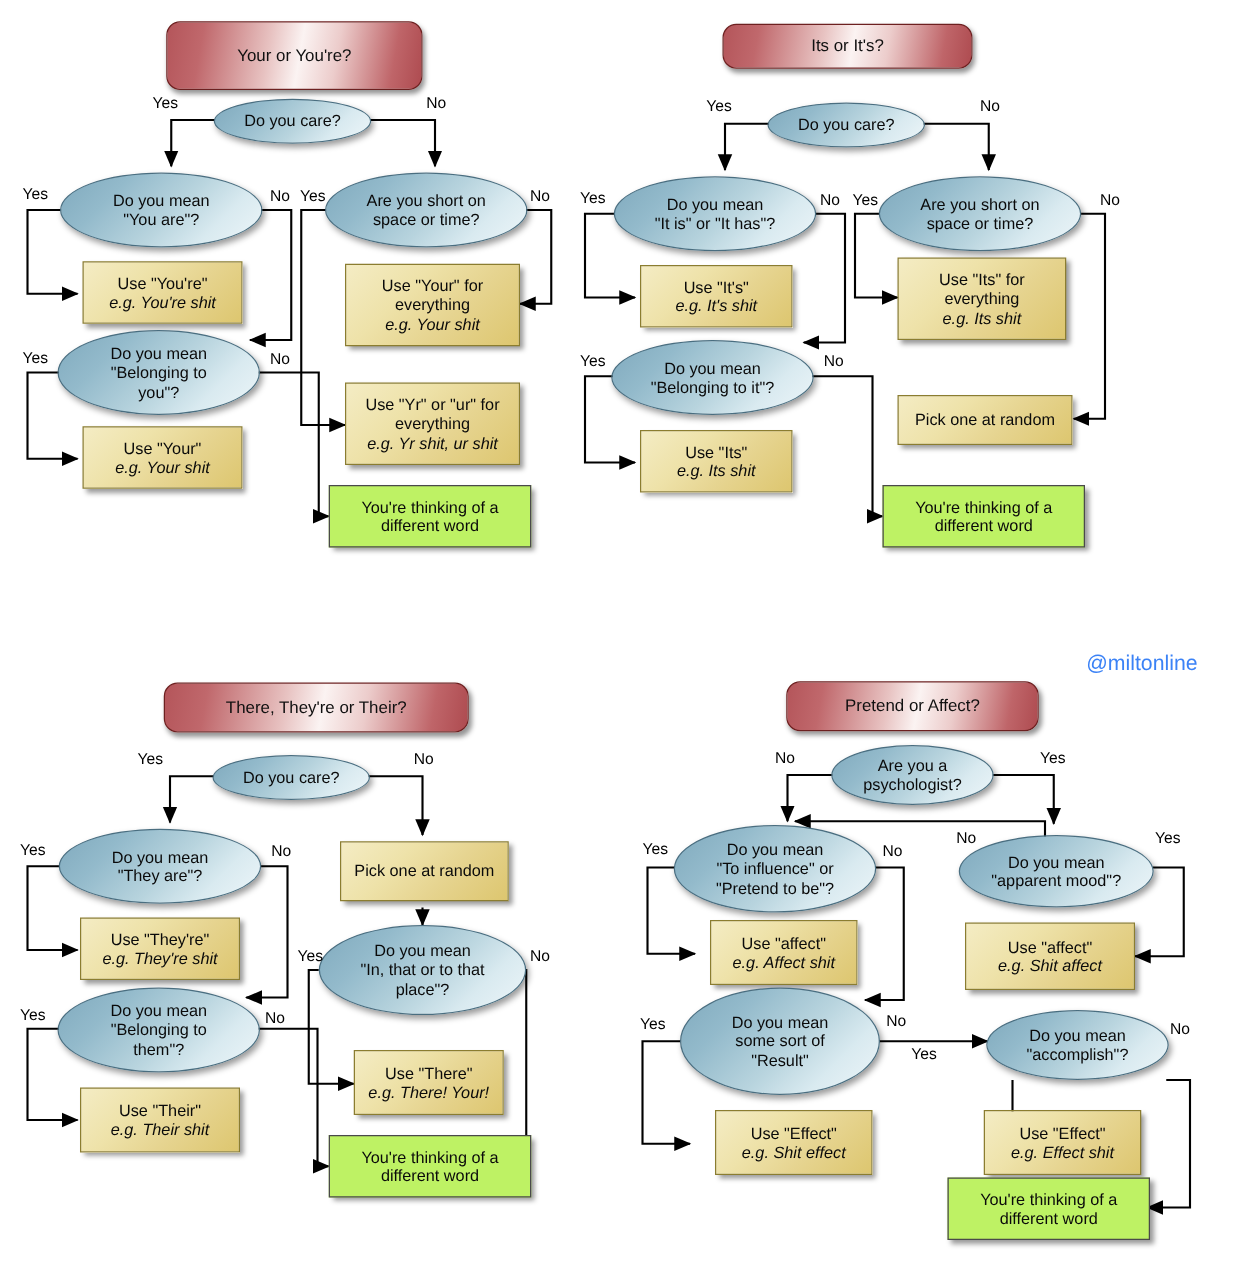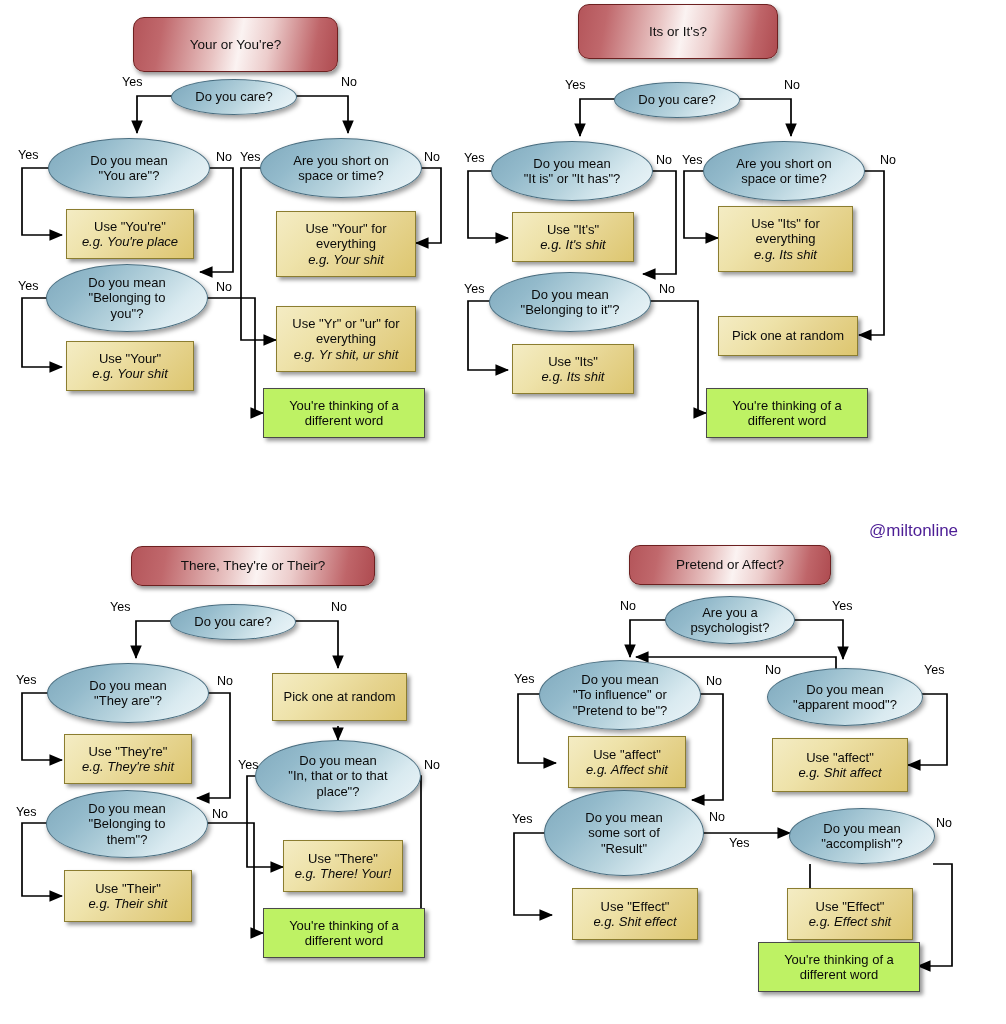--- a/index.html
+++ b/index.html
@@ -32,21 +32,21 @@
 
   .node .txt{padding:0 5px;width:100%;}
   .node .ex{font-style:italic;}
 
   
   .elabel{position:absolute;font-size:12.5px;color:#000;white-space:nowrap;}
 
   
   .testline{position:absolute;font-size:15.5px;color:#000;white-space:nowrap;}
   .testline b{font-weight:bold;}
-  .handle{position:absolute;font-size:17px;color:#4c1d95;white-space:nowrap;}
+  .handle{position:absolute;font-size:17px;color:#3b82f6;white-space:nowrap;}
 </style>
 </head>
 <body>
 
 <div id="stage">
 
   <svg class="wires" viewBox="0 0 1006 1024">
     <defs>
       <marker id="ah" markerWidth="9" markerHeight="9" refX="7.4" refY="4" orient="auto">
         <path d="M0,0.6 L8,4 L0,7.4 z" fill="#000"></path>
@@ -107,21 +107,21 @@
     <span class="txt"><span>Do you mean<br>"You are"?</span></span>
   </div>
 
   <div class="node ellipse" style="left:260px;top:138px;width:162px;height:60px;">
     <span class="txt"><span>Are you short on<br>space or time?</span></span>
   </div>
 
   <div class="node ybox" style="left:66px;top:209px;width:128px;height:50px;">
     <span class="txt">
       <span>Use "You're"</span><br>
-      <span class="ex">e.g. You're place</span>
+      <span class="ex">e.g. You're shit</span>
     </span>
   </div>
 
   <div class="node ybox" style="left:276px;top:211px;width:140px;height:66px;">
     <span class="txt">
       <span>Use "Your" for<br>everything</span><br>
       <span class="ex">e.g. Your shit</span>
     </span>
   </div>
 
@@ -149,21 +149,21 @@
 
   <span class="elabel" style="left:122px;top:75px;">Yes</span>
   <span class="elabel" style="left:341px;top:75px;">No</span>
   <span class="elabel" style="left:18px;top:148px;">Yes</span>
   <span class="elabel" style="left:216px;top:150px;">No</span>
   <span class="elabel" style="left:240px;top:150px;">Yes</span>
   <span class="elabel" style="left:424px;top:150px;">No</span>
   <span class="elabel" style="left:18px;top:279px;">Yes</span>
   <span class="elabel" style="left:216px;top:280px;">No</span>
 
-  <div class="node title-pill" style="left:578px;top:4px;width:200px;height:55px;">
+  <div class="node title-pill" style="left:578px;top:19px;width:200px;height:36px;">
     <span class="txt">Its or It's?</span>
   </div>
 
   <div class="node ellipse" style="left:614px;top:82px;width:126px;height:36px;">
     <span class="txt">Do you care?</span>
   </div>
 
   <div class="node ellipse" style="left:491px;top:141px;width:162px;height:60px;">
     <span class="txt"><span>Do you mean<br>"It is" or "It has"?</span></span>
   </div>

